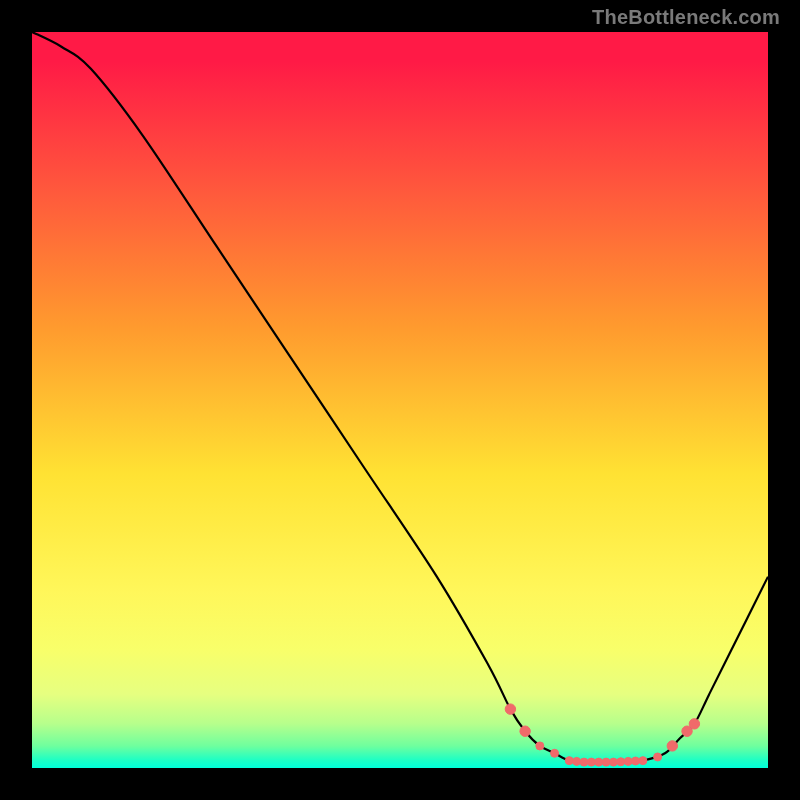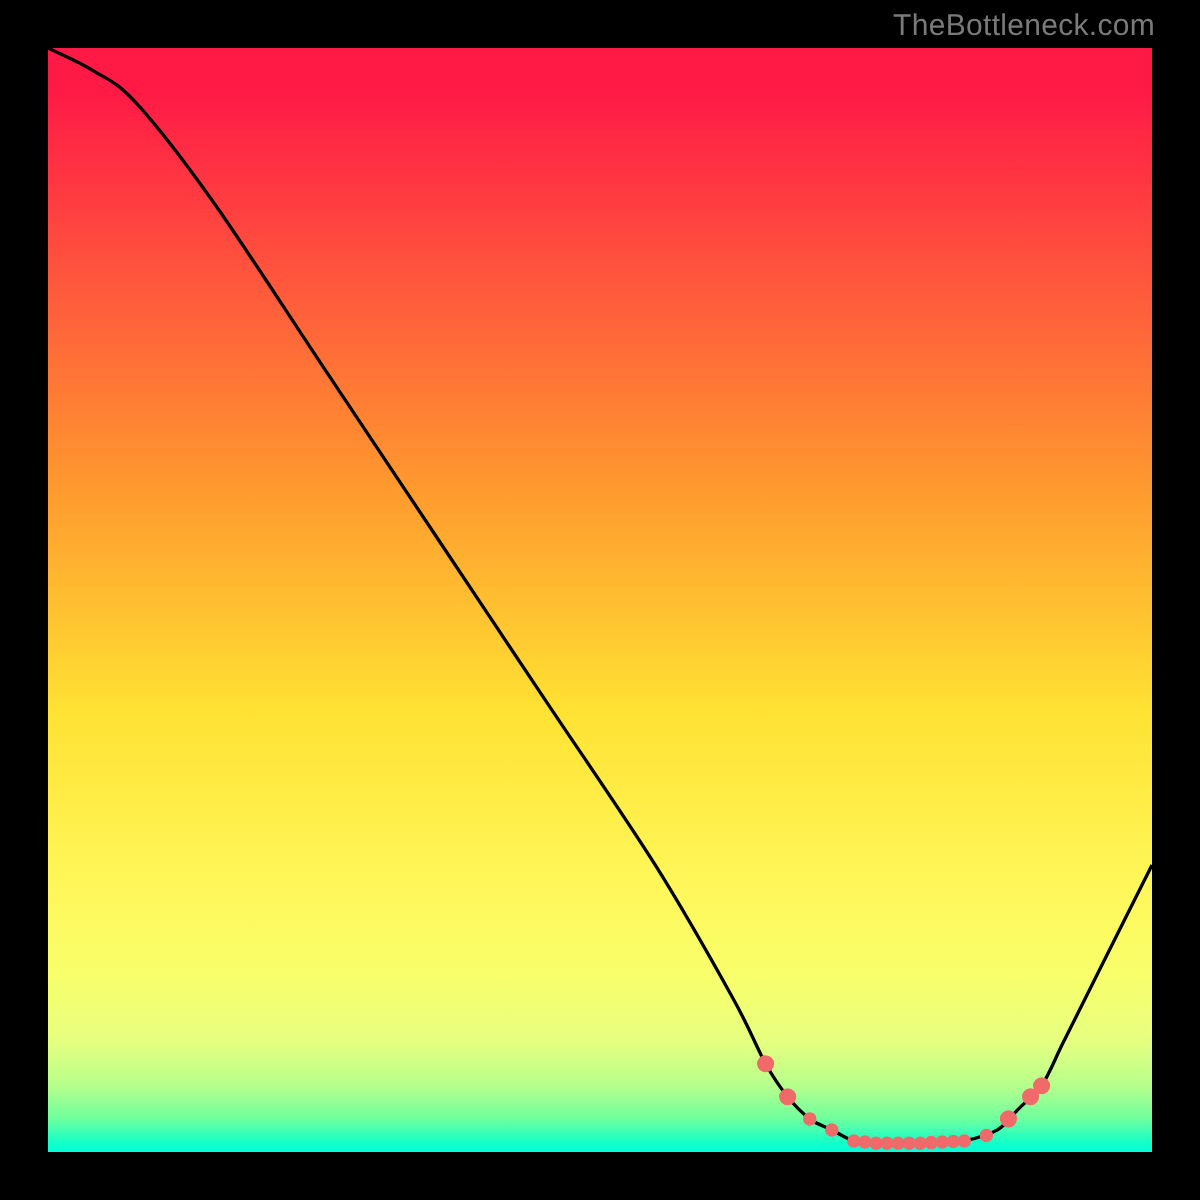--- a/index.html
+++ b/index.html
@@ -46,24 +46,24 @@
   }
   svg.curve {
     position: absolute;
     inset: 0;
     width: 736px;
     height: 736px;
   }
   .watermark {
     position: absolute;
     top: 6px;
-    right: 30px;
+    right: 20px;
     color: #7a7a7a;
     font-size: 20px;
-    font-weight: 400;
+    font-weight: 700;
     letter-spacing: 0.2px;
   }
 </style>
 </head>
 <body>
 
 <div class="frame">
   <div class="watermark">TheBottleneck.com</div>
 
   <div class="plot">

